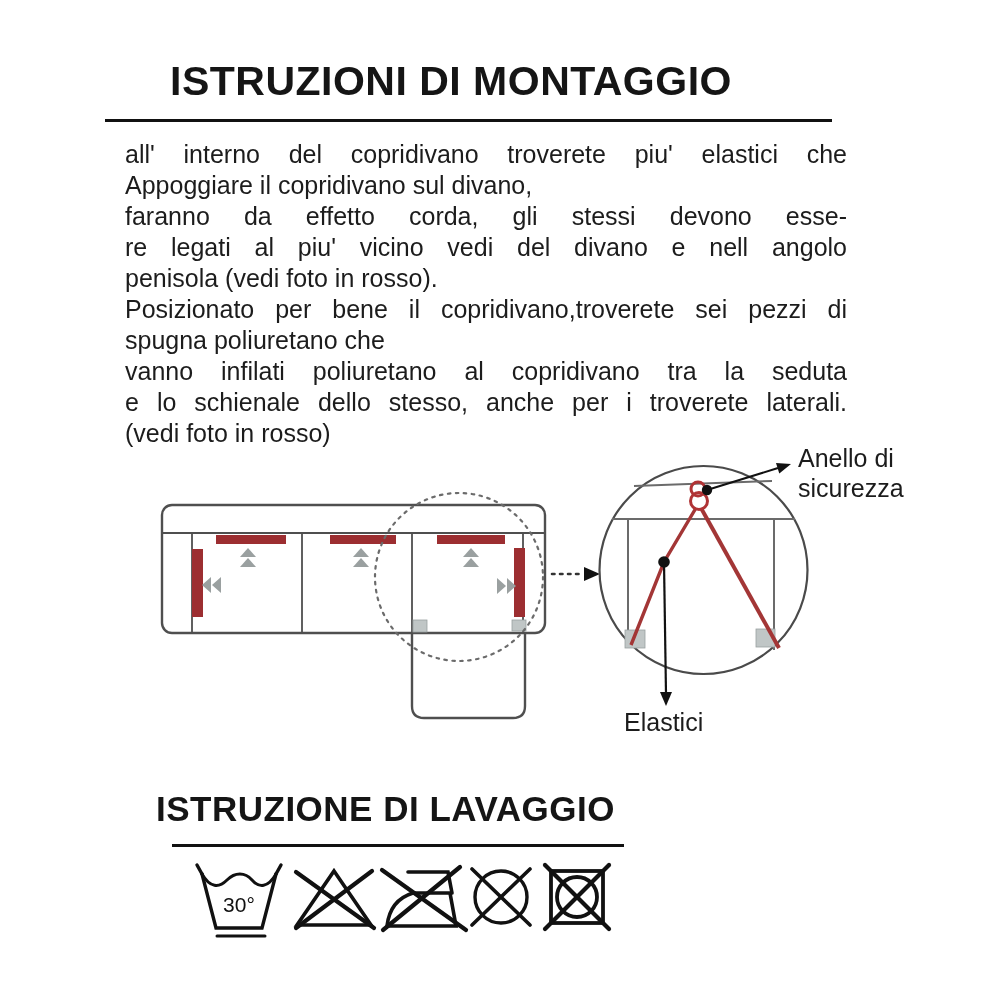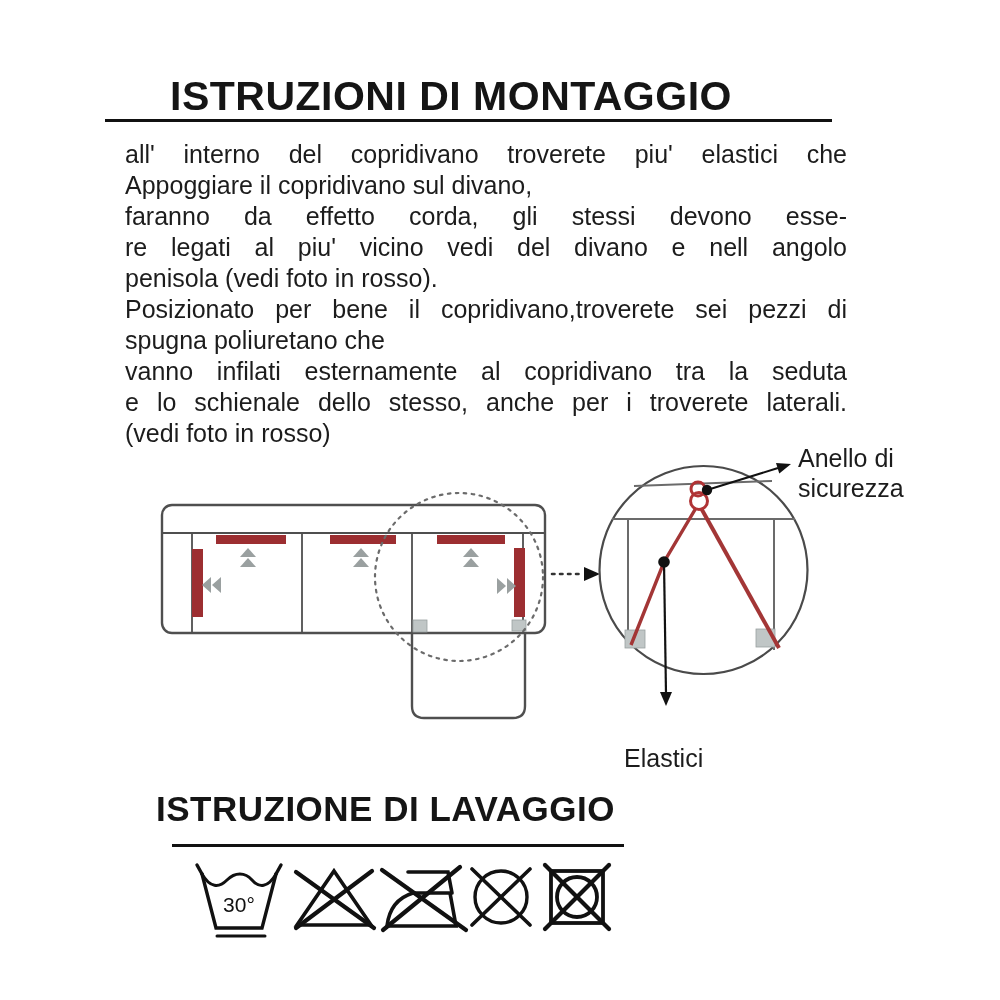--- a/index.html
+++ b/index.html
@@ -6,57 +6,57 @@
   .sheet{
     position:relative;width:1000px;height:1000px;background:#ffffff;
     font-family:"Liberation Sans","DejaVu Sans",sans-serif;color:#1b1b1b;
     overflow:hidden;
   }
   .abs{position:absolute;}
   .section-title{
     font-weight:bold;color:#151515;white-space:nowrap;
     letter-spacing:0.5px;
   }
-  #assembly-title{left:170px;top:73px;font-size:41px;}
+  #assembly-title{left:170px;top:58px;font-size:41px;}
   #washing-title{left:156px;top:789px;font-size:35px;}
   .rule{background:#111;}
   #assembly-rule{left:105px;top:119px;width:727px;height:3px;}
   #washing-rule{left:172px;top:844px;width:452px;height:3px;}
   #body-text{
     left:125px;top:139px;width:722px;
     font-size:25px;line-height:31px;color:#1c1c1c;
   }
   .bline{white-space:nowrap;}
   .bline.justify{
     white-space:normal;
     text-align:justify;
     text-align-last:justify;
   }
   .diagram-label{font-size:25px;color:#1c1c1c;line-height:1.2;}
   #safety-ring-label{left:798px;top:443px;width:122px;}
-  #elastics-label{left:624px;top:707px;white-space:nowrap;margin-top:36px;}
+  #elastics-label{left:624px;top:707px;white-space:nowrap;}
   svg{display:block;}
 </style>
 </head>
 <body>
 
 <div class="sheet">
 
   <div class="abs section-title" id="assembly-title">ISTRUZIONI DI MONTAGGIO</div>
   <div class="abs rule" id="assembly-rule"></div>
 
   <div class="abs" id="body-text">
     <div class="bline justify">all' interno del copridivano troverete piu' elastici che</div>
     <div class="bline">Appoggiare il copridivano sul divano,</div>
     <div class="bline justify">faranno da effetto corda, gli  stessi devono esse-</div>
     <div class="bline justify">re legati al piu' vicino vedi del divano e nell angolo</div>
     <div class="bline">penisola (vedi foto in rosso).</div>
     <div class="bline justify">Posizionato per bene il copridivano,troverete sei pezzi di</div>
     <div class="bline">spugna poliuretano che</div>
-    <div class="bline justify">vanno infilati esternamente al copridivano tra la seduta</div>
+    <div class="bline justify">vanno infilati poliuretano al copridivano tra la seduta</div>
     <div class="bline justify">e lo schienale  dello stesso, anche per i troverete laterali.</div>
     <div class="bline">(vedi foto in rosso)</div>
   </div>
 
   <svg class="abs" style="left:0;top:430px" width="1000" height="320" viewBox="0 430 1000 320">
     <defs>
       <g id="dchev" fill="#9aa0a0">
         <path d="M -8,-1 L 0,-10 L 8,-1 Z"></path>
         <path d="M -8,9 L 0,0 L 8,9 Z"></path>
       </g>

